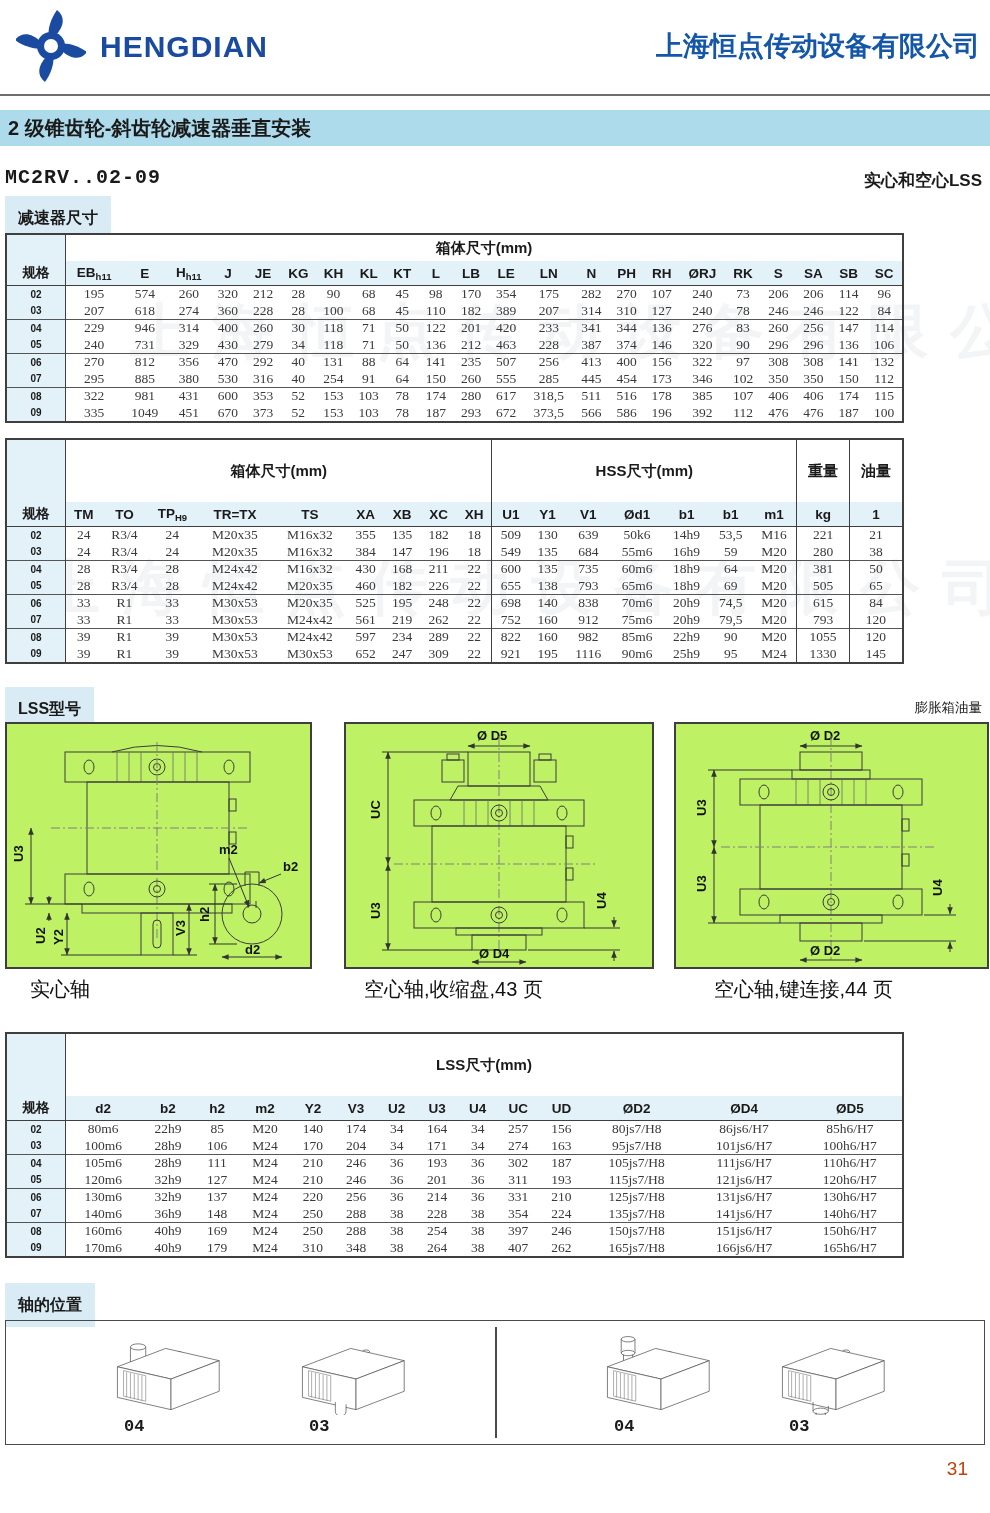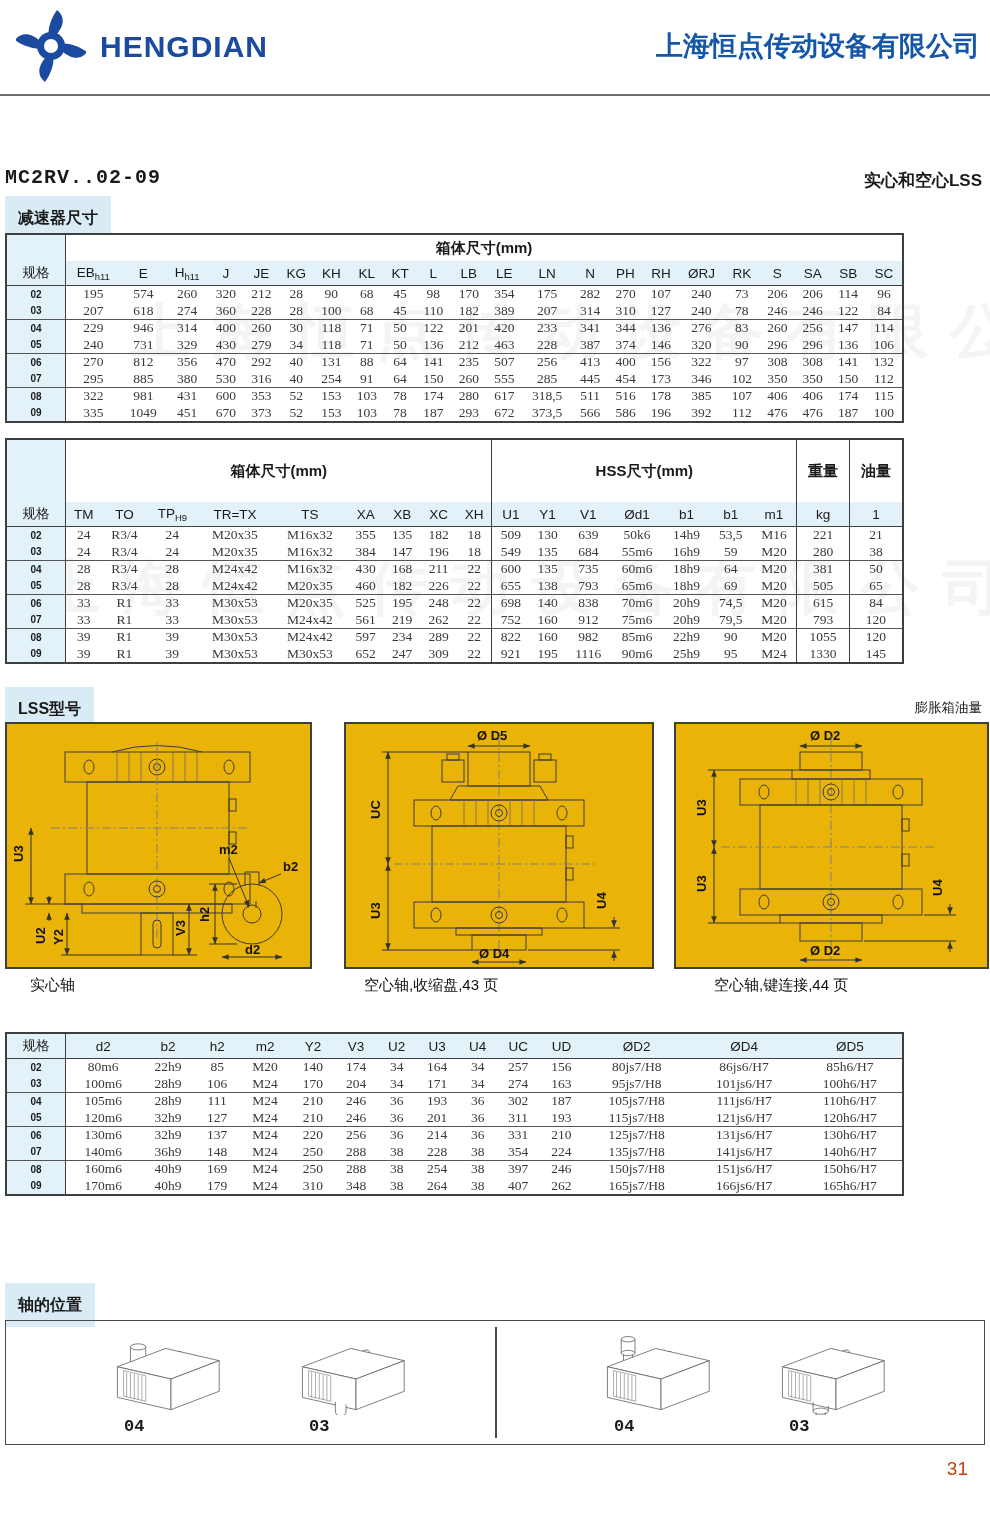--- a/index.html
+++ b/index.html
@@ -28,37 +28,37 @@
   
   .tbl-wrap{position:absolute;left:5px;width:899px;}
   .tw1{top:233px;} .tw2{top:438px;} .tw3{top:1032px;}
   table.dimtable{width:100%;border-collapse:collapse;border:2px solid #3f3f3f;table-layout:auto;}
   .dimtable th,.dimtable td{text-align:center;padding:0 2px;white-space:nowrap;}
   .dimtable .groups th{height:26px;font-size:15px;font-weight:bold;background:#fff;}
   #t2 .groups th,#t3 .groups th{height:62px;}
   .dimtable .groups th.corner{background:#e3f1f8;}
   .dimtable .groups th.group{border-left:1.5px solid #3f3f3f;}
   .dimtable tr.cols > *{height:24px;background:#e3f1f8;border-bottom:1.8px solid #3f3f3f;
-                        font-size:13.5px;font-weight:normal;}
+                        font-size:13.5px;font-weight:bold;}
   .dimtable th:first-child{width:54px;}
   .dimtable tr.cols > *:nth-child(2),
   .dimtable tbody tr > *:nth-child(2){border-left:1.5px solid #3f3f3f;}
   #t2 tr.cols > *:nth-child(11),#t2 tbody tr > *:nth-child(11),
   #t2 tr.cols > *:nth-child(18),#t2 tbody tr > *:nth-child(18),
   #t2 tr.cols > *:nth-child(19),#t2 tbody tr > *:nth-child(19){border-left:1.5px solid #3f3f3f;}
   .dimtable tbody tr{height:17px;}
   .dimtable tbody tr.sep > *{border-top:1.2px solid #555;}
   .dimtable tbody th.spec{background:#e3f1f8;font-size:10px;font-weight:bold;}
   .dimtable tbody td{font-family:"Liberation Serif",serif;font-size:13.5px;color:#3a3a3a;}
   .subx{font-size:9.5px;vertical-align:-3px;}
 
   
-  .dia-box{position:absolute;top:722px;height:243px;border:2px solid #3f3f3f;background:#eab308;}
+  .dia-box{position:absolute;top:722px;height:243px;border:2px solid #3f3f3f;background:#bef264;}
   .db1{left:5px;width:303px;} .db2{left:344px;width:306px;} .db3{left:674px;width:311px;}
-  .dia-cap{position:absolute;top:976px;font-size:15px;color:#111;}
+  .dia-cap{position:absolute;top:976px;font-size:20px;color:#111;}
   .cap1{left:30px;} .cap2{left:364px;} .cap3{left:714px;}
   svg.tech line,svg.tech path,svg.tech rect,svg.tech circle,svg.tech ellipse
       {stroke:#3c3c3c;fill:none;stroke-width:1;}
   svg.tech .cl{stroke:#808080;stroke-dasharray:9 3 2 3;}
   svg.tech .dim{stroke:#333;}
   svg.tech .teeth{stroke:#6a6a6a;stroke-width:.8;}
   svg.tech text{fill:#111;font:bold 13px "Liberation Sans",sans-serif;stroke:none;}
 
   
   .pos-box{position:absolute;left:5px;top:1320px;width:978px;height:123px;border:1.5px solid #4a4a4a;}
@@ -100,20 +100,23 @@
           <circle cx="0" cy="0" r="14"></circle>
         </g>
         <circle cx="0" cy="0" r="7" fill="#ffffff"></circle>
       </g>
     </svg>
   </div>
   <div class="logo-text">HENGDIAN</div>
   <div class="company">上海恒点传动设备有限公司</div>
   <div class="head-rule"></div>
 
+  <div class="title-bar">
+    <span>2 级锥齿轮-斜齿轮减速器垂直安装</span>
+  </div>
 
   <div class="model">MC2RV..02-09</div>
   <div class="model-right">实心和空心LSS</div>
 
   <div class="sec-label lbl1">减速器尺寸</div>
 
   <div class="wm wm1">上海恒点传动设备有限公司</div>
   <div class="wm wm2">上海恒点传动设备有限公司</div>
 
   <div class="tbl-wrap tw1">
@@ -715,20 +718,24 @@
     </svg>
   </div>
 
   <div class="dia-cap cap1">实心轴</div>
   <div class="dia-cap cap2">空心轴,收缩盘,43 页</div>
   <div class="dia-cap cap3">空心轴,键连接,44 页</div>
 
   <div class="tbl-wrap tw3">
     <table id="t3" class="dimtable">
         <thead>
+          <tr class="groups">
+            <th class="corner"></th>
+            <th class="group" colspan="14">LSS尺寸(mm)</th>
+          </tr>
           <tr class="cols">
             <th class="spec-head">规格</th>
             <th class="colh">d2</th>
             <th class="colh">b2</th>
             <th class="colh">h2</th>
             <th class="colh">m2</th>
             <th class="colh">Y2</th>
             <th class="colh">V3</th>
             <th class="colh">U2</th>
             <th class="colh">U3</th>

